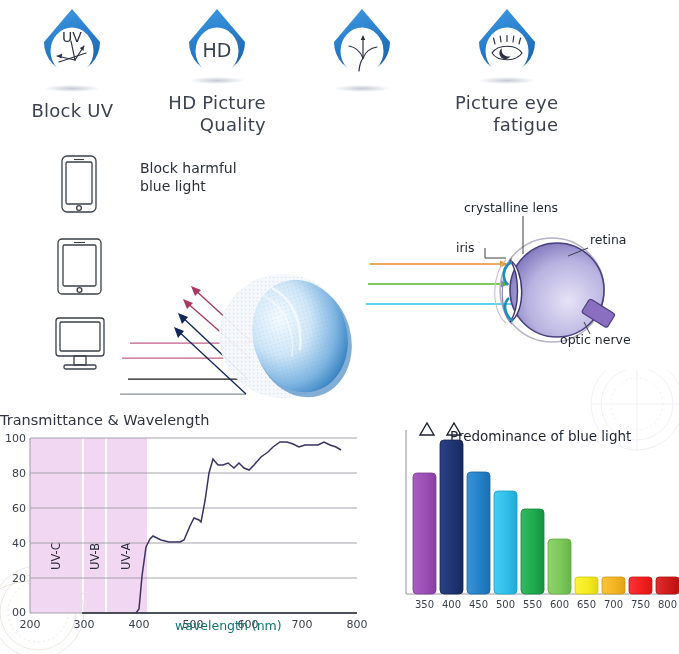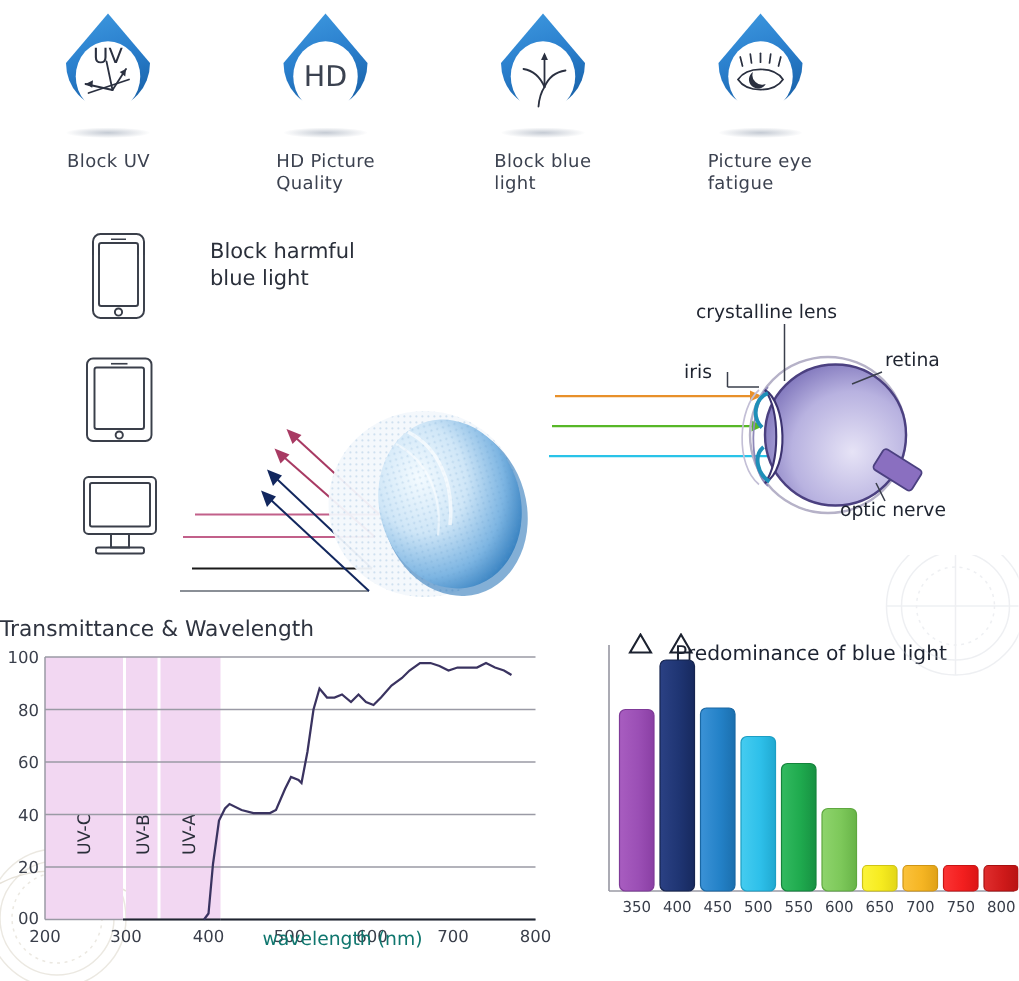--- a/index.html
+++ b/index.html
@@ -23,22 +23,22 @@
     align-items:center; padding-top:6px;
   }
   .drop-wrap { position:relative; width:84px; height:84px; }
   .drop-shadow {
     position:absolute; left:14px; bottom:-2px; width:56px; height:7px;
     border-radius:50%;
     background: radial-gradient(ellipse at center, rgba(60,80,110,.30) 0%, rgba(60,80,110,0) 72%);
   }
   .drop-svg { position:absolute; left:0; top:0; }
   .feature-label {
-    margin-top:10px; text-align:left; line-height:1.22;
-    font-size:12px; color:#3c4250; letter-spacing:.25px;
+    margin-top:10px; text-align:right; line-height:1.22;
+    font-size:18px; color:#3c4250; letter-spacing:.25px;
     font-family: "DejaVu Sans", "Liberation Sans", sans-serif;
   }
 
   
   .diagram {
     position:absolute; left:0; top:136px; width:679px; height:264px;
   }
   .diagram svg { display:block; }
   .block-caption {
     position:absolute; left:140px; top:24px; width:180px;
@@ -135,24 +135,20 @@
         <ellipse cx="42" cy="45" rx="21.5" ry="23.5" fill="#ffffff"></ellipse>
         <g stroke="#2a3040" stroke-width="1.2" fill="none" stroke-linecap="round">
           <line x1="43" y1="52" x2="43" y2="31"></line>
           <polygon points="43,29 45.3,34 40.7,34" fill="#2a3040" stroke="none"></polygon>
           <path d="M29 40 C35 41 40 45 43 52"></path>
           <path d="M57 41 C50 42 45.5 46 43 52"></path>
           <path d="M39 65 C39.5 59 41 55 43 52"></path>
         </g>
       </svg>
     </div>
-    <div class="feature-label">
-      <span>Block blue</span><br>
-      <span>light</span>
-    </div>
   </div>
 
   <div class="feature">
     <div class="drop-wrap">
       <div class="drop-shadow"></div>
       <svg class="drop-svg" width="84" height="84" viewBox="0 0 84 84">
         <path d="M42 3 L70 36 a28 30 0 1 1 -56 0 Z" fill="url(#dg1)"></path>
         <ellipse cx="42" cy="45" rx="21.5" ry="23.5" fill="#ffffff"></ellipse>
         <g stroke="#2a3040" stroke-width="1.15" fill="none" stroke-linecap="round">
           <path d="M27 47 C33 38 51 38 57 47 C51 56 33 56 27 47 Z"></path>

